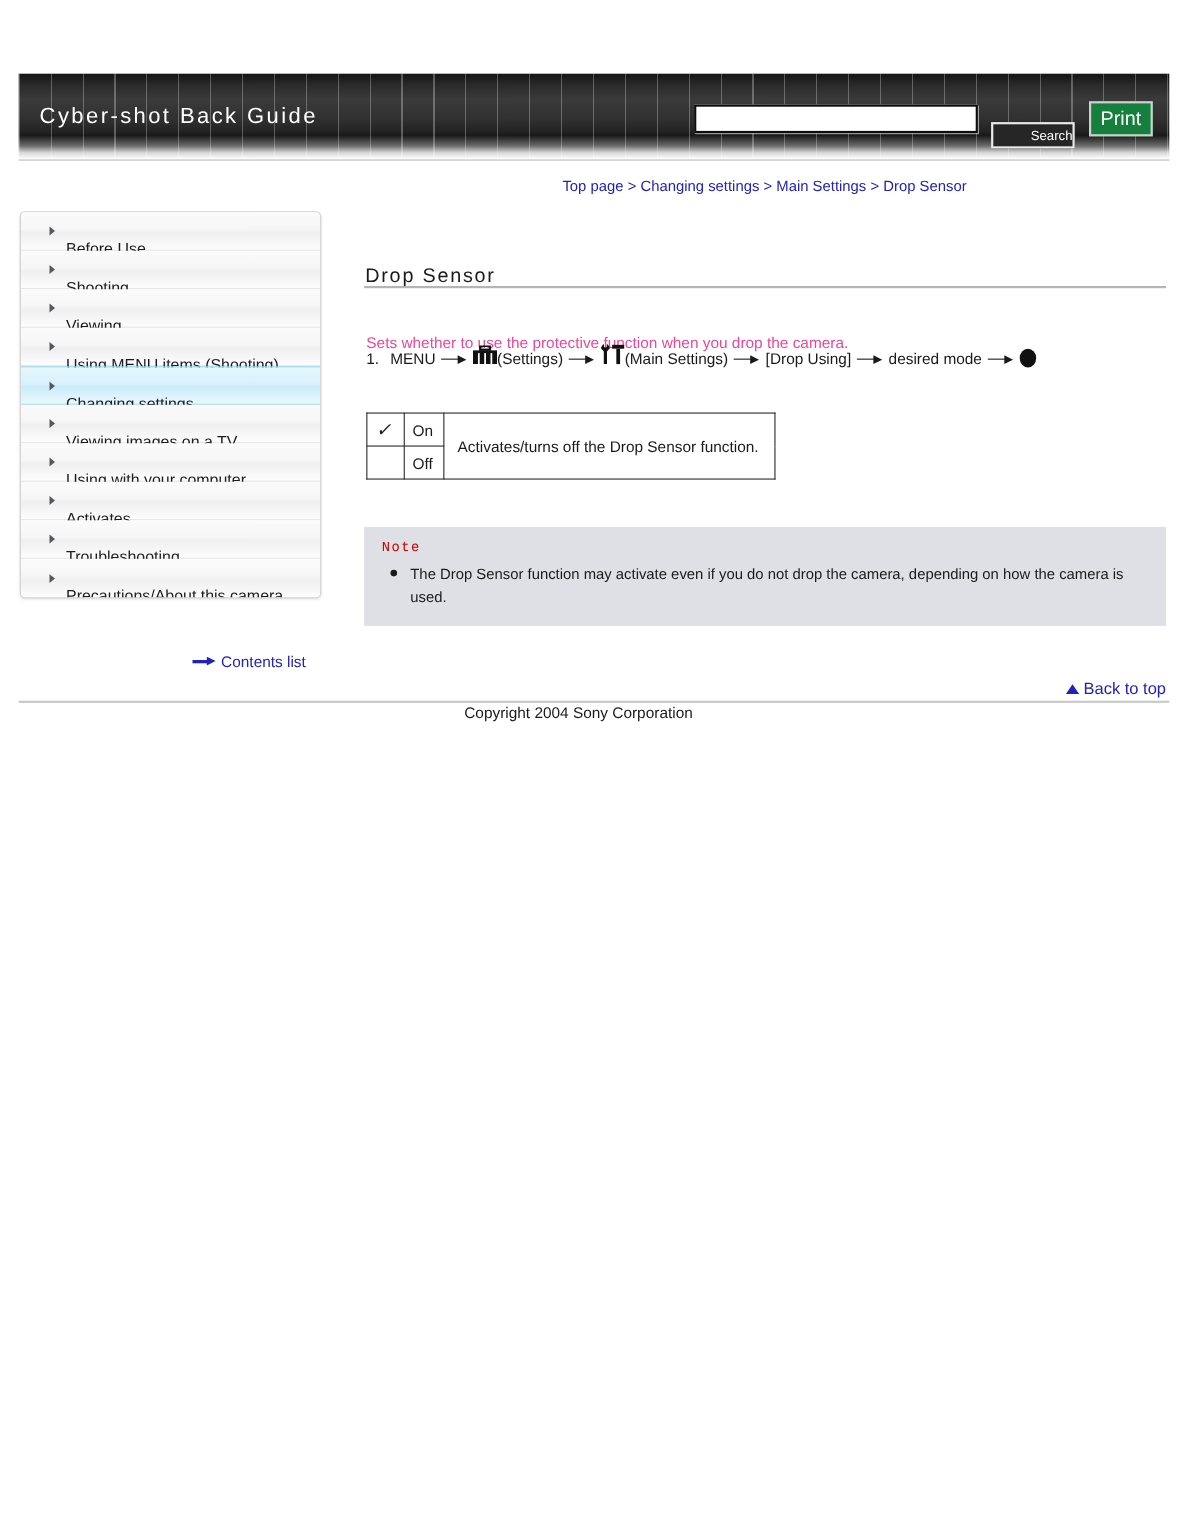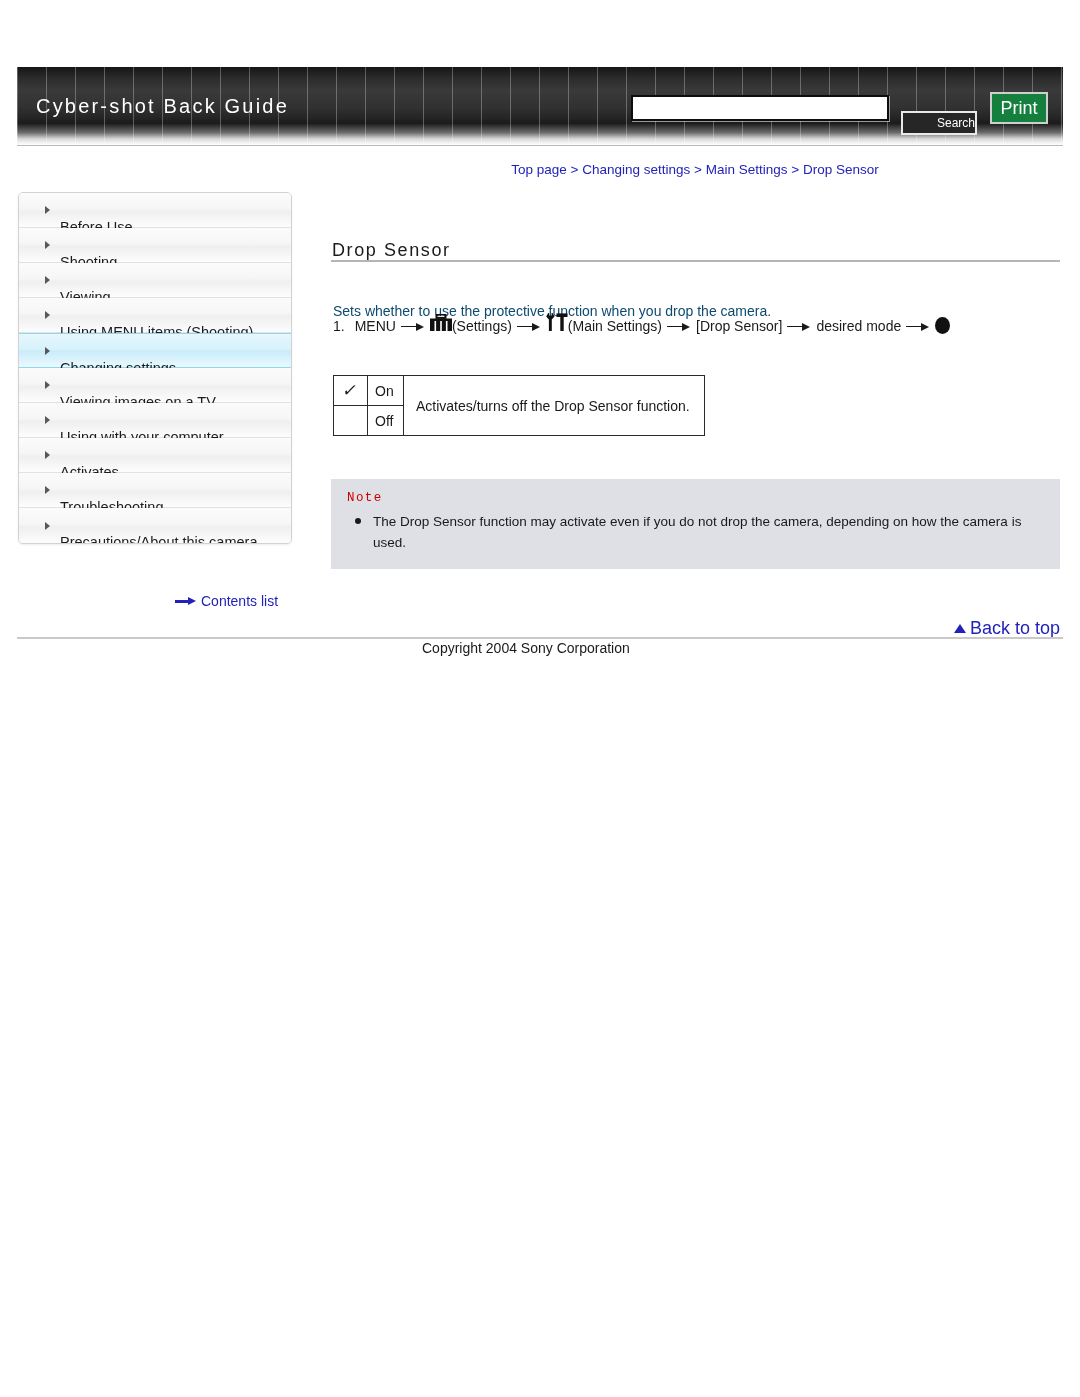--- a/index.html
+++ b/index.html
@@ -240,21 +240,21 @@
     height: 2px;
     background: #b5b5b5;
   }
 
   .intro {
     position: absolute;
     left: 333px;
     top: 287px;
     width: 730px;
     font-size: 14px;
-    color: #0c4a6e;
+    color: #ec4899;
     line-height: 20px;
   }
 
   .step-line {
     position: absolute;
     left: 333px;
     top: 315px;
     width: 730px;
     font-size: 14px;
     color: #1a1a1a;
@@ -377,21 +377,21 @@
     height: 6px;
     border-radius: 50%;
     background: #1a1a1a;
   }
 
   
   .back-to-top {
     position: absolute;
     right: 20px;
     top: 618px;
-    font-size: 18px;
+    font-size: 15px;
     color: #2222bb;
     text-decoration: none;
     white-space: nowrap;
     cursor: pointer;
   }
   .tri-up-icon {
     display: inline-block;
     width: 0; height: 0;
     border-left: 6px solid transparent;
     border-right: 6px solid transparent;
@@ -503,21 +503,21 @@
         <rect x="4.5" y="7" width="1.6" height="10" fill="#fff"></rect>
         <rect x="10.2" y="7" width="1.6" height="10" fill="#fff"></rect>
         <rect x="15.9" y="7" width="1.6" height="10" fill="#fff"></rect>
       </svg>
     </span><span>(Settings)</span><span class="arrow-glyph"></span><span class="inline-icon">
       <svg width="22" height="19" viewBox="0 0 22 19">
         <path d="M2.2 0 L0.2 3.4 L2.9 6.6 L2.9 18 L5.8 18 L5.8 6.6 L8.5 3.4 L6.5 0 L5.6 0 L5.6 2.6 L3.1 2.6 L3.1 0 Z" fill="#111"></path>
         <rect x="10.5" y="0.4" width="11" height="3.6" fill="#111"></rect>
         <rect x="14.3" y="4" width="3.4" height="14" fill="#111"></rect>
       </svg>
-    </span><span>(Main Settings)</span><span class="arrow-glyph"></span><span>[Drop Sensor]</span><span class="arrow-glyph"></span><span>desired mode</span><span class="arrow-glyph"></span><span class="shutter-dot"></span>
+    </span><span>(Main Settings)</span><span class="arrow-glyph"></span><span>[Drop Using]</span><span class="arrow-glyph"></span><span>desired mode</span><span class="arrow-glyph"></span><span class="shutter-dot"></span>
   </div>
 
   <table class="opt-table">
     <tbody>
       <tr>
         <td class="cell-check">
           <span class="check-glyph">✓</span>
         </td>
         <td class="cell-mode">On</td>
         <td class="cell-desc" rowspan="2">Activates/turns off the Drop Sensor function.</td>

